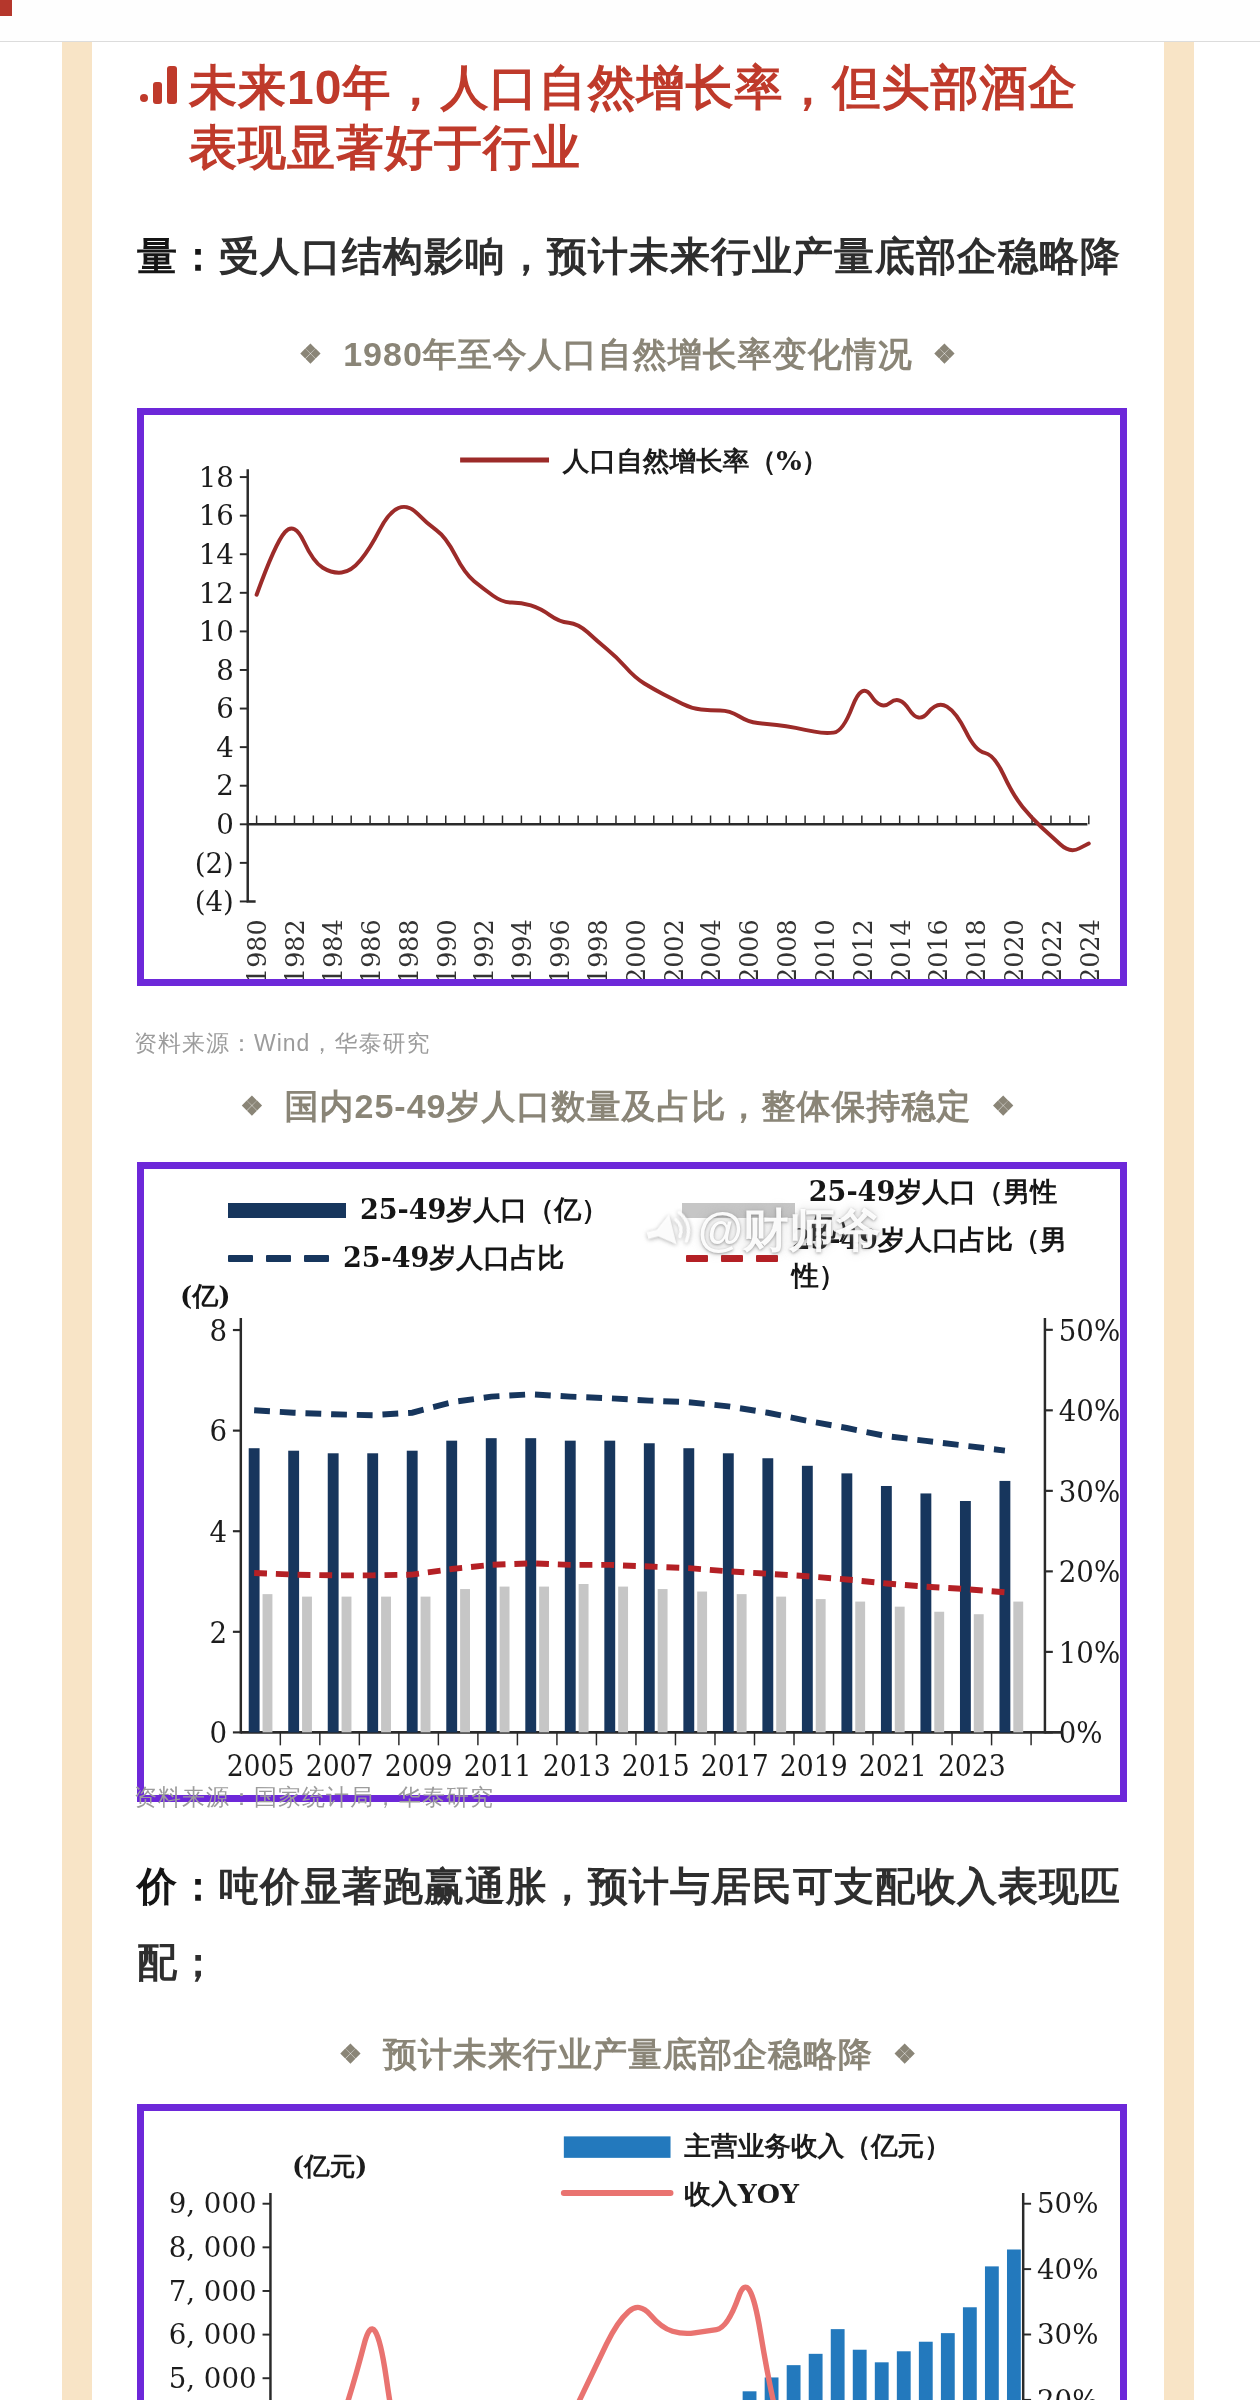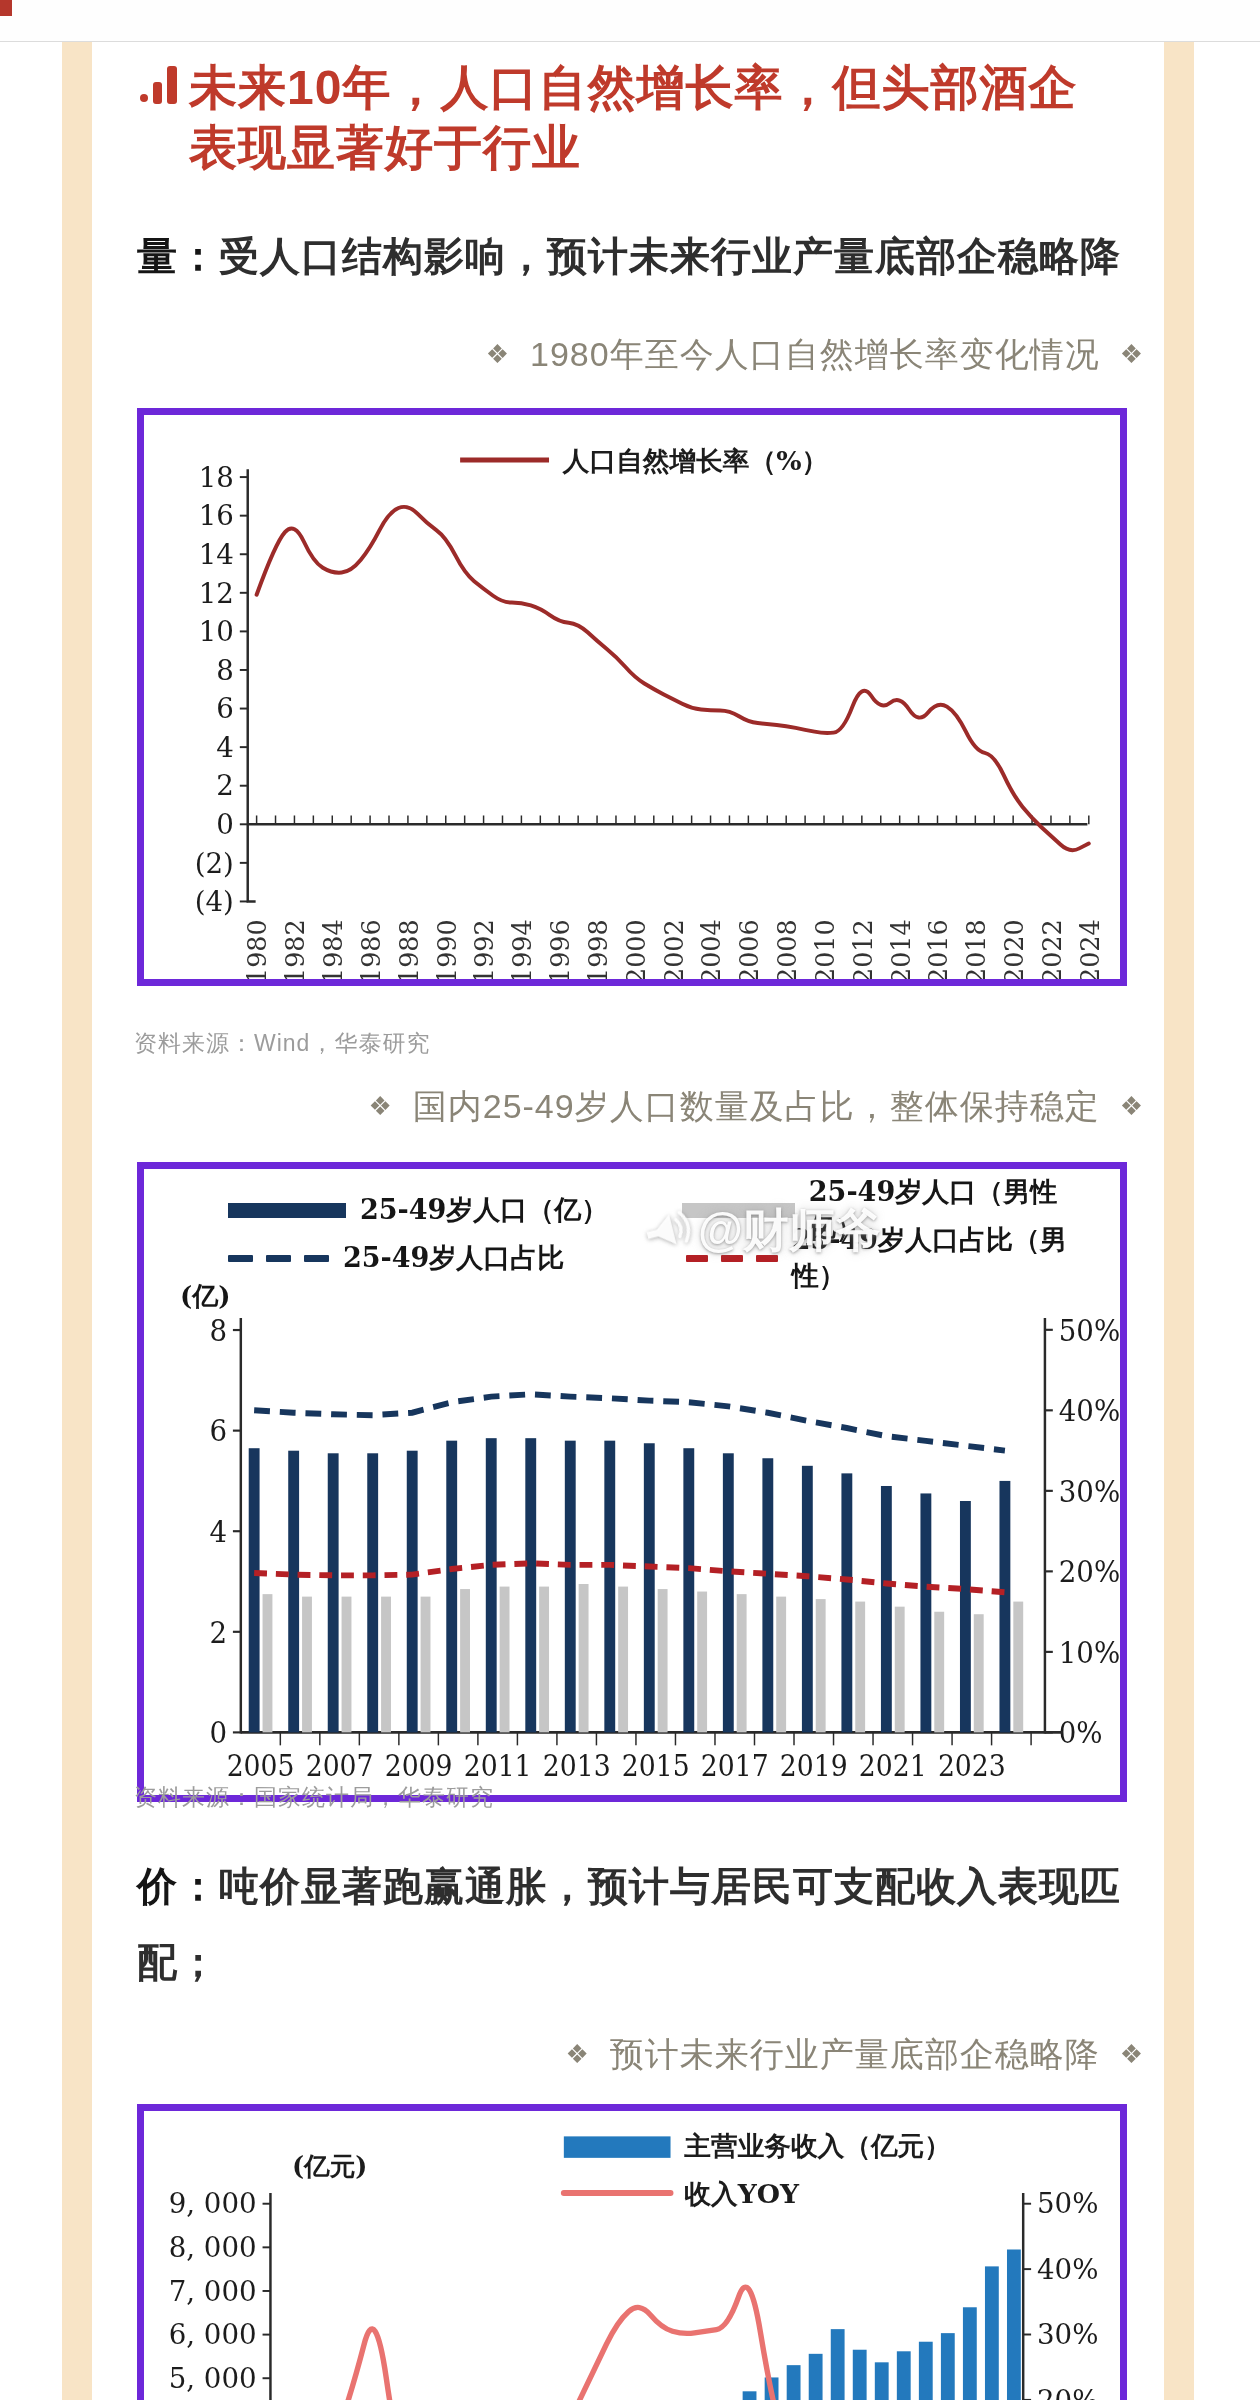--- a/index.html
+++ b/index.html
@@ -17,21 +17,21 @@
   .t-icon .dot{width:8px;height:8px;border-radius:50%;background:#bf3a2b;margin-bottom:2px;}
   .t-icon .b1{width:9px;height:22px;border-radius:3px;background:#bf3a2b;}
   .t-icon .b2{width:10px;height:38px;border-radius:3px;background:#bf3a2b;}
   .t-text{font-size:48px;line-height:60px;font-weight:700;letter-spacing:1px;}
 
   .section-heading{position:absolute;font-size:40px;line-height:76px;color:#2e2e2e;font-weight:700;letter-spacing:1px;}
   .section-heading b{font-weight:800;color:#151515;}
   .heading-volume{left:45px;top:176px;width:1022px;}
   .heading-price{left:45px;top:1806px;width:1022px;}
 
-  .fig-title{position:absolute;left:0;width:100%;text-align:right;font-size:34px;font-weight:400;color:#8a8577;letter-spacing:1px;}
+  .fig-title{position:absolute;left:0;width:100%;text-align:center;font-size:34px;font-weight:700;color:#8a8577;letter-spacing:1px;}
   .fig-title .deco{font-size:26px;margin:0 20px;position:relative;top:-3px;color:#8a8577;}
   .fig-title-1{top:290px;}
   .fig-title-2{top:1042px;}
   .fig-title-3{top:1990px;}
 
   .chart-card{position:absolute;left:45px;width:990px;background:#fff;border:7px solid #6d28d9;}
   .card-1{top:366px;height:578px;}
   .card-2{top:1120px;height:640px;}
   .card-3{top:2062px;height:502px;}
   .chart-card svg{display:block;width:100%;height:100%;}

